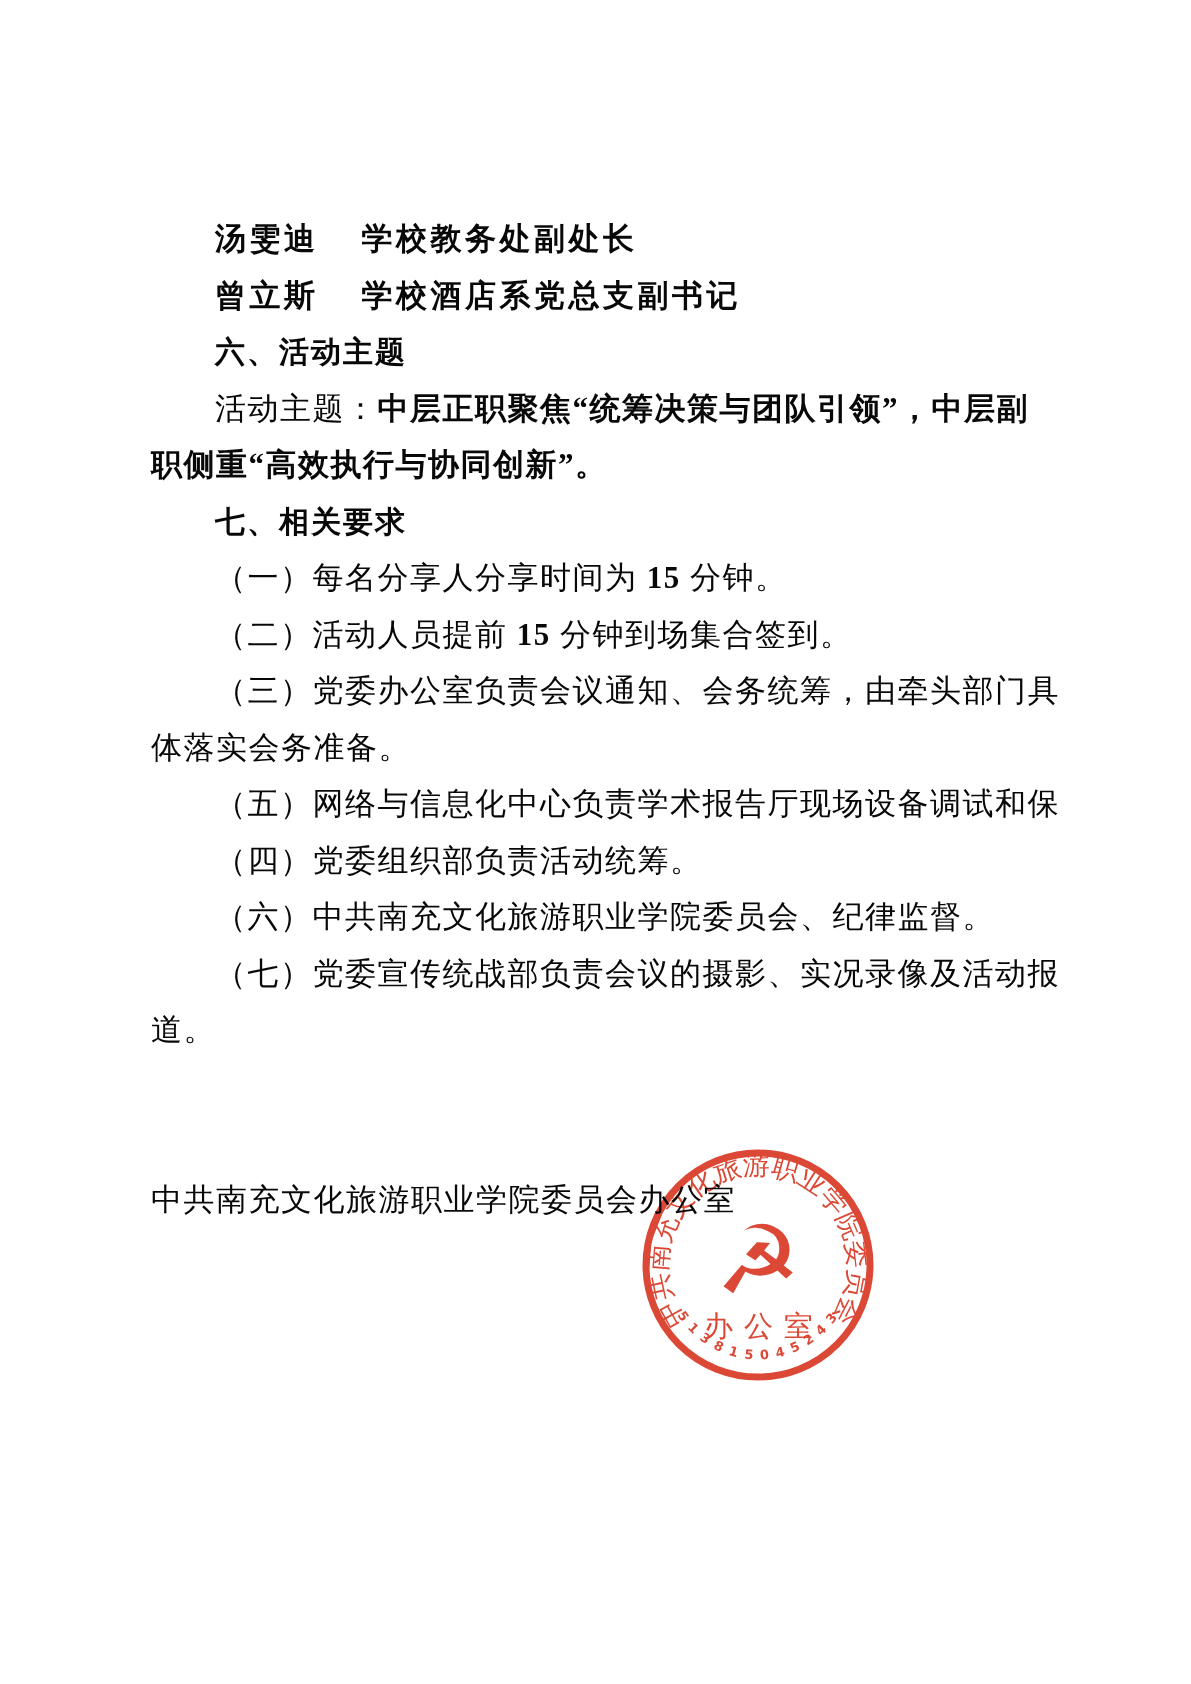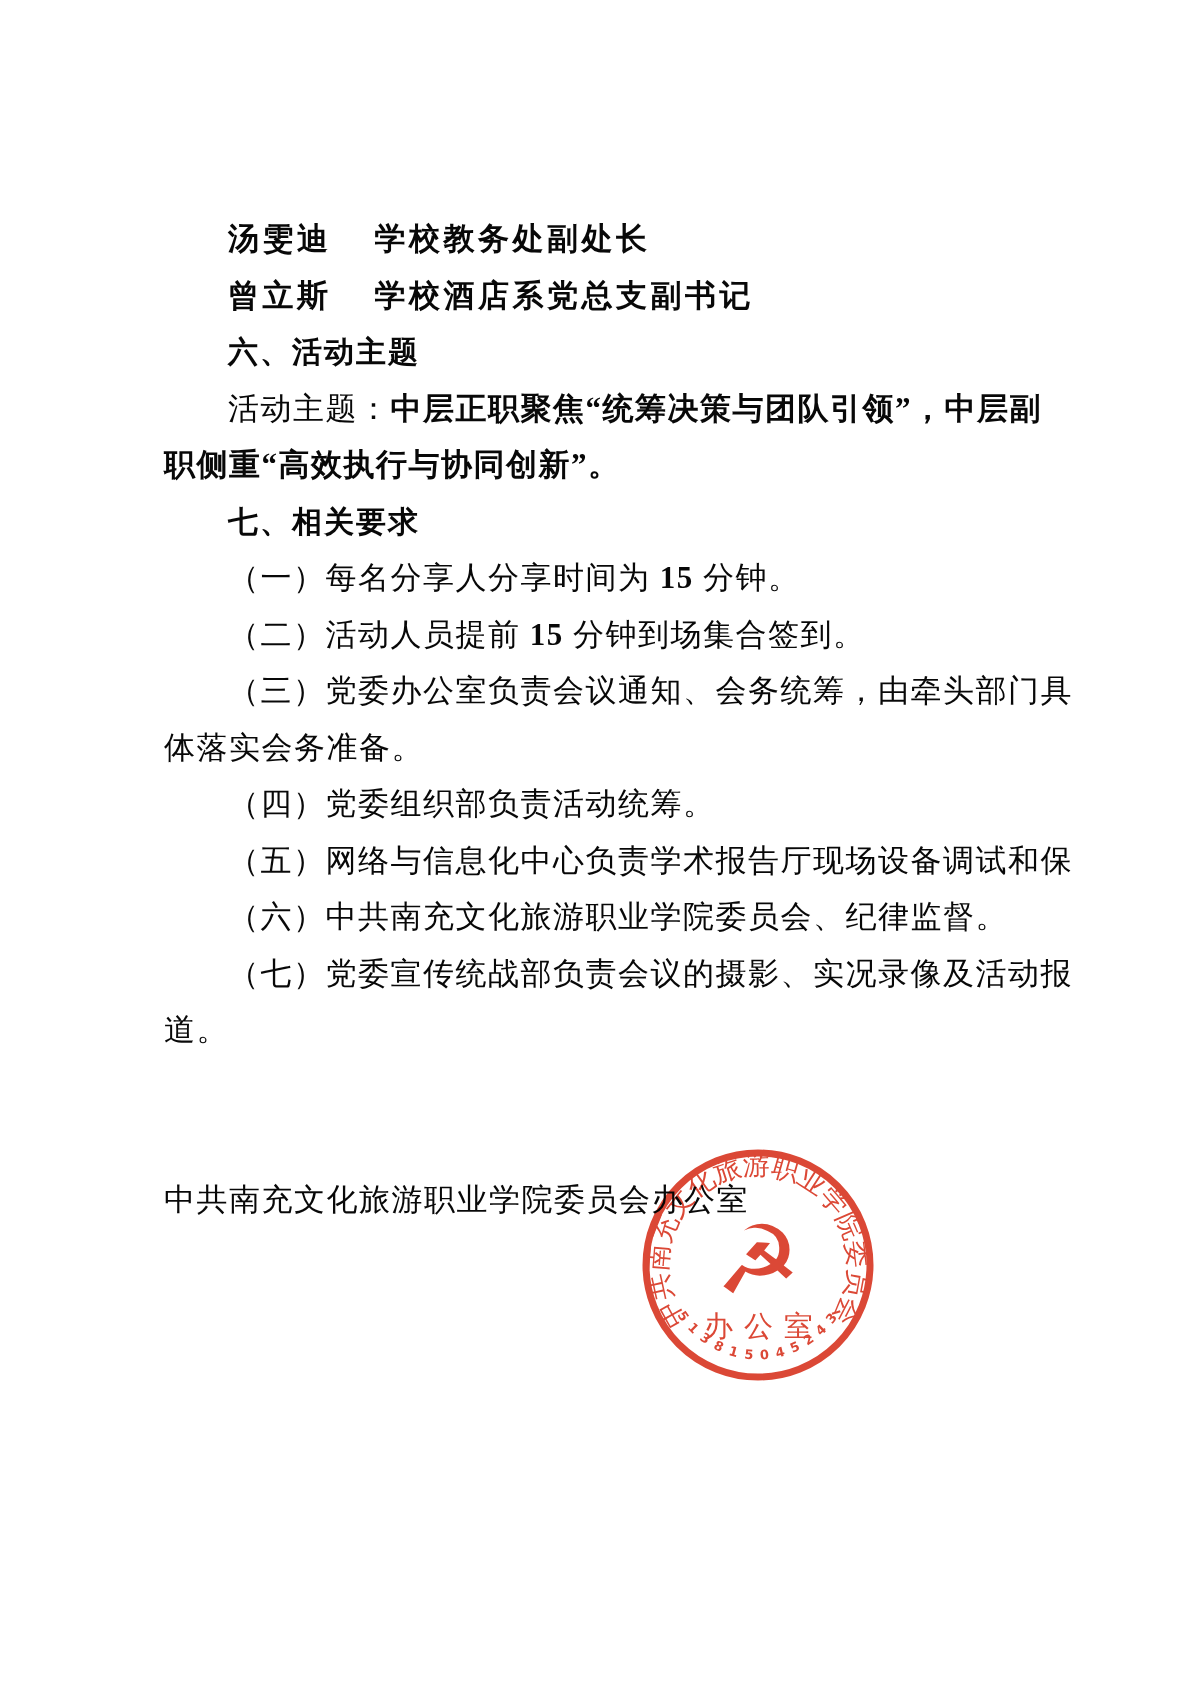--- a/index.html
+++ b/index.html
@@ -6,21 +6,21 @@
   body{
     width:1191px;height:1684px;
     background:#ffffff;
     font-family:"Liberation Serif","DejaVu Serif",serif;
     color:#080808;
     overflow:hidden;
   }
   .page{position:relative;width:1191px;height:1684px;background:#ffffff;}
   .content{
     position:absolute;
-    left:164px;top:211px;
+    left:151px;top:211px;
     width:872px;
   }
   .line{
     height:56.5px;line-height:56.5px;
     font-size:31px;letter-spacing:1.5px;
     white-space:nowrap;
   }
   .line.indent{text-indent:64px;}
   .line.heading{
     font-family:"Liberation Sans","DejaVu Sans",sans-serif;
@@ -60,22 +60,22 @@
         <div class="line name indent"><span>汤雯迪</span><span class="seg-gap">学校教务处副处长</span></div>
         <div class="line name indent"><span>曾立斯</span><span class="seg-gap">学校酒店系党总支副书记</span></div>
         <div class="line heading indent"><span>六、活动主题</span></div>
         <div class="line body indent"><span>活动主题：</span><span class="seg-bold">中层正职聚焦“统筹决策与团队引领”，中层副</span></div>
         <div class="line body"><span class="seg-bold">职侧重“高效执行与协同创新”。</span></div>
         <div class="line heading indent"><span>七、相关要求</span></div>
         <div class="line body indent"><span>（一）每名分享人分享时间为 </span><span class="seg-bold">15</span><span> 分钟。</span></div>
         <div class="line body indent"><span>（二）活动人员提前 </span><span class="seg-bold">15</span><span> 分钟到场集合签到。</span></div>
         <div class="line body indent"><span>（三）党委办公室负责会议通知、会务统筹，由牵头部门具</span></div>
         <div class="line body"><span>体落实会务准备。</span></div>
+        <div class="line body indent"><span>（五）网络与信息化中心负责学术报告厅现场设备调试和保</span></div>
         <div class="line body indent"><span>（四）党委组织部负责活动统筹。</span></div>
-        <div class="line body indent"><span>（五）网络与信息化中心负责学术报告厅现场设备调试和保</span></div>
         <div class="line body indent"><span>（六）中共南充文化旅游职业学院委员会、纪律监督。</span></div>
         <div class="line body indent"><span>（七）党委宣传统战部负责会议的摄影、实况录像及活动报</span></div>
         <div class="line body"><span>道。</span></div>
       </div>
 
     <div class="signature-block">
       <div class="sig-org">中共南充文化旅游职业学院委员会办公室</div>
     </div>
   </div>
 

